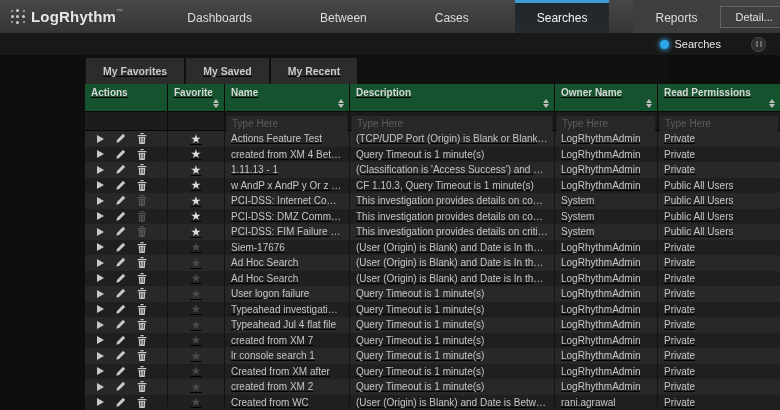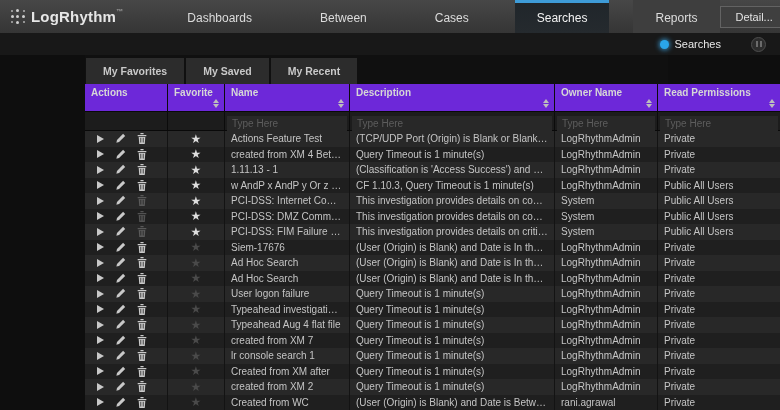--- a/index.html
+++ b/index.html
@@ -31,30 +31,30 @@
     justify-content:flex-end; padding-right:14px; }
   .conn-dot { width:9px; height:9px; border-radius:50%; background:#2aa6ea;
     box-shadow:0 0 5px 1px rgba(60,170,235,.8); margin-right:6px; }
   .conn-label { color:#e8e8e8; font-size:11px; }
   .pause-btn { width:15px; height:15px; border-radius:50%; background:#2c2c2c;
     border:1px solid #4e4e4e; margin-left:30px; display:flex; align-items:center;
     justify-content:center; gap:2px; cursor:pointer; }
   .pause-btn i { width:2px; height:6px; background:#6b6b6b; display:block; }
 
   
-  .main { margin-left:85px; width:583px; }
+  .main { margin-left:85px; width:583px;text-decoration:underline; }
   .subtabs { height:29px; background:#101010; display:flex; align-items:flex-end;
     gap:2px; padding:3px 0 0 1px; }
   .subtab { background:#2c2c2c; color:#c9c9c9; font-size:10.5px; font-weight:bold;
     padding:7px 17px 7px; cursor:pointer; white-space:nowrap; }
   .subtab.active { background:#414141; color:#ffffff; }
 
   
   .grid { width:695px; background:#1c1c1c; }
-  .thead { display:flex; height:28px; background:#6d28d9; border-bottom:1px solid #090909; }
+  .thead { display:flex; height:28px; background:#14532d; border-bottom:1px solid #090909; }
   .th { position:relative; padding:3px 6px 0; font-size:10px; font-weight:bold;
     color:#d6d6d6; border-right:1px solid #0b0b0b; overflow:hidden; white-space:nowrap; }
   .th:last-child { border-right:none; }
   .sort { position:absolute; right:5px; bottom:3px; display:flex; flex-direction:column;
     gap:1px; cursor:pointer; }
   .sort b { width:0; height:0; border-left:3.5px solid transparent;
     border-right:3.5px solid transparent; display:block; }
   .sort b.up { border-bottom:4px solid #bdbdbd; }
   .sort b.down { border-top:4px solid #bdbdbd; }
   .filters { display:flex; height:19px; background:#1c1c1c; border-bottom:1px solid #090909; }
@@ -569,21 +569,21 @@
               <svg width="10" height="11" viewBox="0 0 12 14">
                 <path fill="#c9c9c9" d="M4 0h4v1.5H4zM0.5 2.5h11V4h-11zM1.8 5h8.4l-0.7 9H2.5z"></path>
                 <path fill="#1f1f1f" d="M4 6.2h1v6H4zM7 6.2h1v6H7z"></path>
               </svg>
             </span>
           </div>
           <div class="cell c1 favcell">
             <span class="star off">★</span>
           </div>
           <div class="cell text c2">
-            <span>Typeahead Aug 4 flat file</span>
+            <span>Typeahead Jul 4 flat file</span>
           </div>
           <div class="cell text c3">
             <span>Query Timeout is 1 minute(s)</span>
           </div>
           <div class="cell text c4">
             <span>LogRhythmAdmin</span>
           </div>
           <div class="cell text c5">
             <span>Private</span>
           </div>

